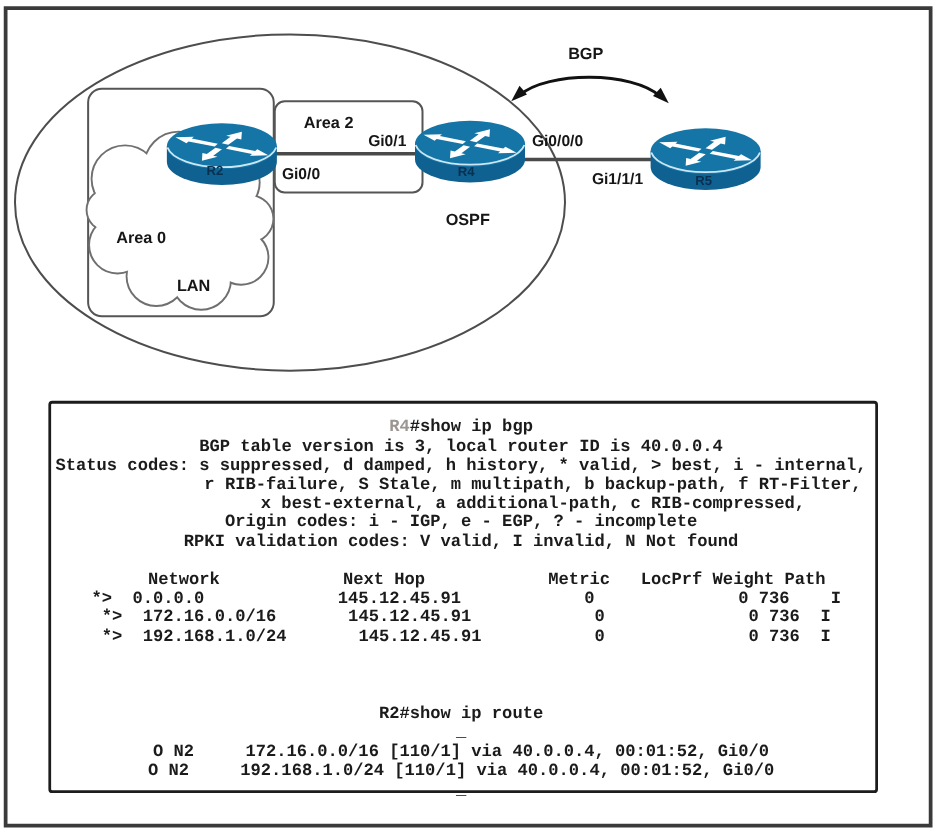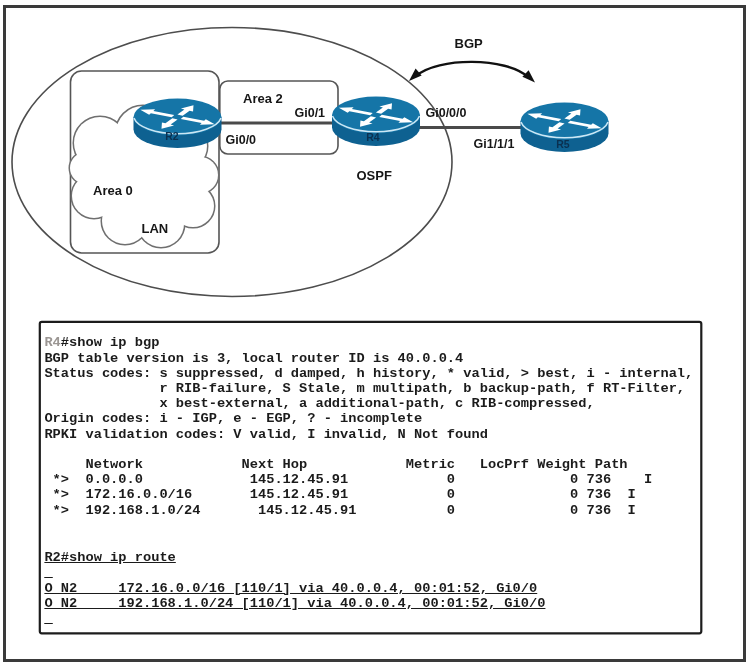--- a/index.html
+++ b/index.html
@@ -1,21 +1,21 @@
 <!DOCTYPE html>
 <html><head>
 <meta charset="utf-8">
 <style>
   html,body{margin:0;padding:0;background:#ffffff;}
   #page{position:relative;width:752px;height:669px;background:#ffffff;overflow:hidden;}
   #diagram{position:absolute;left:0;top:0;}
   #console{
     position:absolute;left:44.4px;top:335.4px;margin:0;padding:0;
     font-family:"Liberation Mono",monospace;font-size:13.7px;line-height:15.2px;
-    font-weight:bold;color:#1b1b1b;white-space:pre;letter-spacing:0;
+    font-weight:bold;color:#1b1b1b;white-space:pre;letter-spacing:0;text-align:center;
   }
   .gr{color:#9b9693;}
 </style>
 </head>
 <body>
 <div id="page">
 <svg id="diagram" width="752" height="669" viewBox="0 0 752 669">
 
   <rect x="4.5" y="6.5" width="740" height="654" fill="none" stroke="#3a3a3a" stroke-width="3"></rect>
 
@@ -108,18 +108,18 @@
               x best-external, a additional-path, c RIB-compressed,
 Origin codes: i - IGP, e - EGP, ? - incomplete
 RPKI validation codes: V valid, I invalid, N Not found
 
      Network            Next Hop            Metric   LocPrf Weight Path
  *&gt;  0.0.0.0             145.12.45.91            0              0 736    I
  *&gt;  172.16.0.0/16       145.12.45.91            0              0 736  I
  *&gt;  192.168.1.0/24       145.12.45.91           0              0 736  I
 
 
-<span style="position:relative;top:2px;text-decoration:underline;">R2#show ip route
+<span style="position:relative;top:16px;">R2#show ip route
 _
 O N2     172.16.0.0/16 [110/1] via 40.0.0.4, 00:01:52, Gi0/0
 O N2     192.168.1.0/24 [110/1] via 40.0.0.4, 00:01:52, Gi0/0
 _</span></pre>
 </div>
 
 </body></html>

